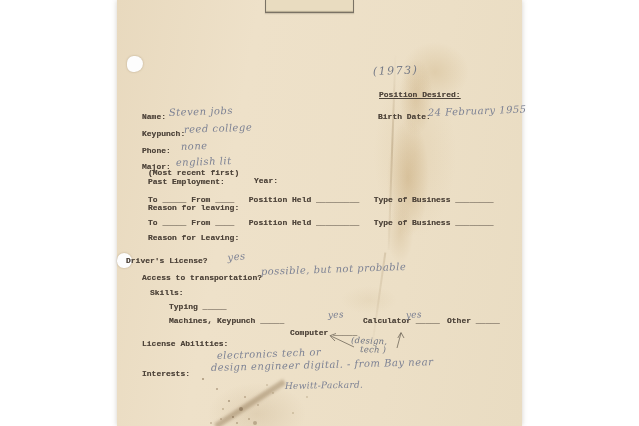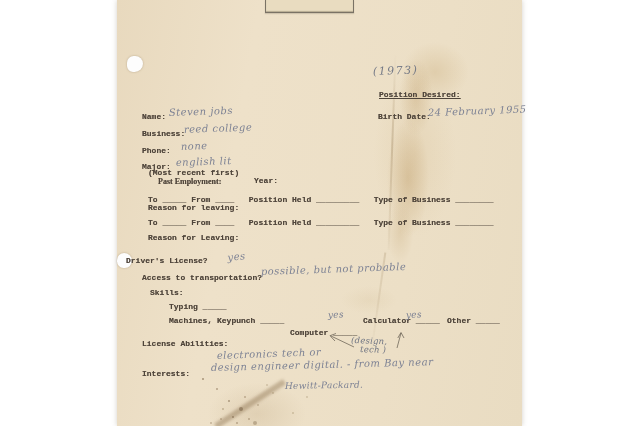--- a/index.html
+++ b/index.html
@@ -75,29 +75,29 @@
     <div class="streak"></div>
     <div class="speck"></div>
 
     <span class="h big" style="left:256px;top:66px;">(1973)</span>
     <span class="t" style="left:262px;top:90px;text-decoration:underline;">Position Desired:</span>
 
     <span class="t" style="left:25px;top:112px;">Name:</span>
     <span class="h" style="left:52px;top:107px;">Steven jobs</span>
     <span class="t" style="left:261px;top:112px;">Birth Date:</span>
     <span class="h" style="left:311px;top:107px;">24 February 1955</span>
-    <span class="t" style="left:25px;top:129px;">Business:</span>
+    <span class="t" style="left:25px;top:129px;">Keypunch:</span>
     <span class="h" style="left:67px;top:124px;">reed college</span>
     <span class="t" style="left:25px;top:146px;">Phone:</span>
     <span class="h" style="left:64px;top:141px;">none</span>
     <span class="t" style="left:25px;top:162px;">Major:</span>
     <span class="h" style="left:59px;top:157px;">english lit</span>
     <span class="t" style="left:137px;top:176px;">Year:</span>
 
-    <span class="t" style="left:41px;top:177px;font-family:Liberation Serif, serif;">Past Employment:</span>
+    <span class="t" style="left:31px;top:177px;">Past Employment:</span>
     <span class="t" style="left:31px;top:168px;">(Most recent first)</span>
     <span class="t" style="left:31px;top:195px;">To _____ From ____   Position Held _________   Type of Business ________</span>
     <span class="t" style="left:31px;top:203px;">Reason for leaving:</span>
     <span class="t" style="left:31px;top:218px;">To _____ From ____   Position Held _________   Type of Business ________</span>
     <span class="t" style="left:31px;top:233px;">Reason for Leaving:</span>
 
     <span class="t" style="left:9px;top:256px;">Driver's License?</span>
     <span class="h" style="left:111px;top:252px;transform:rotate(-6deg);">yes</span>
     <span class="t" style="left:25px;top:273px;">Access to transportation?</span>
     <span class="h" style="left:144px;top:266px;">possible, but not probable</span>

